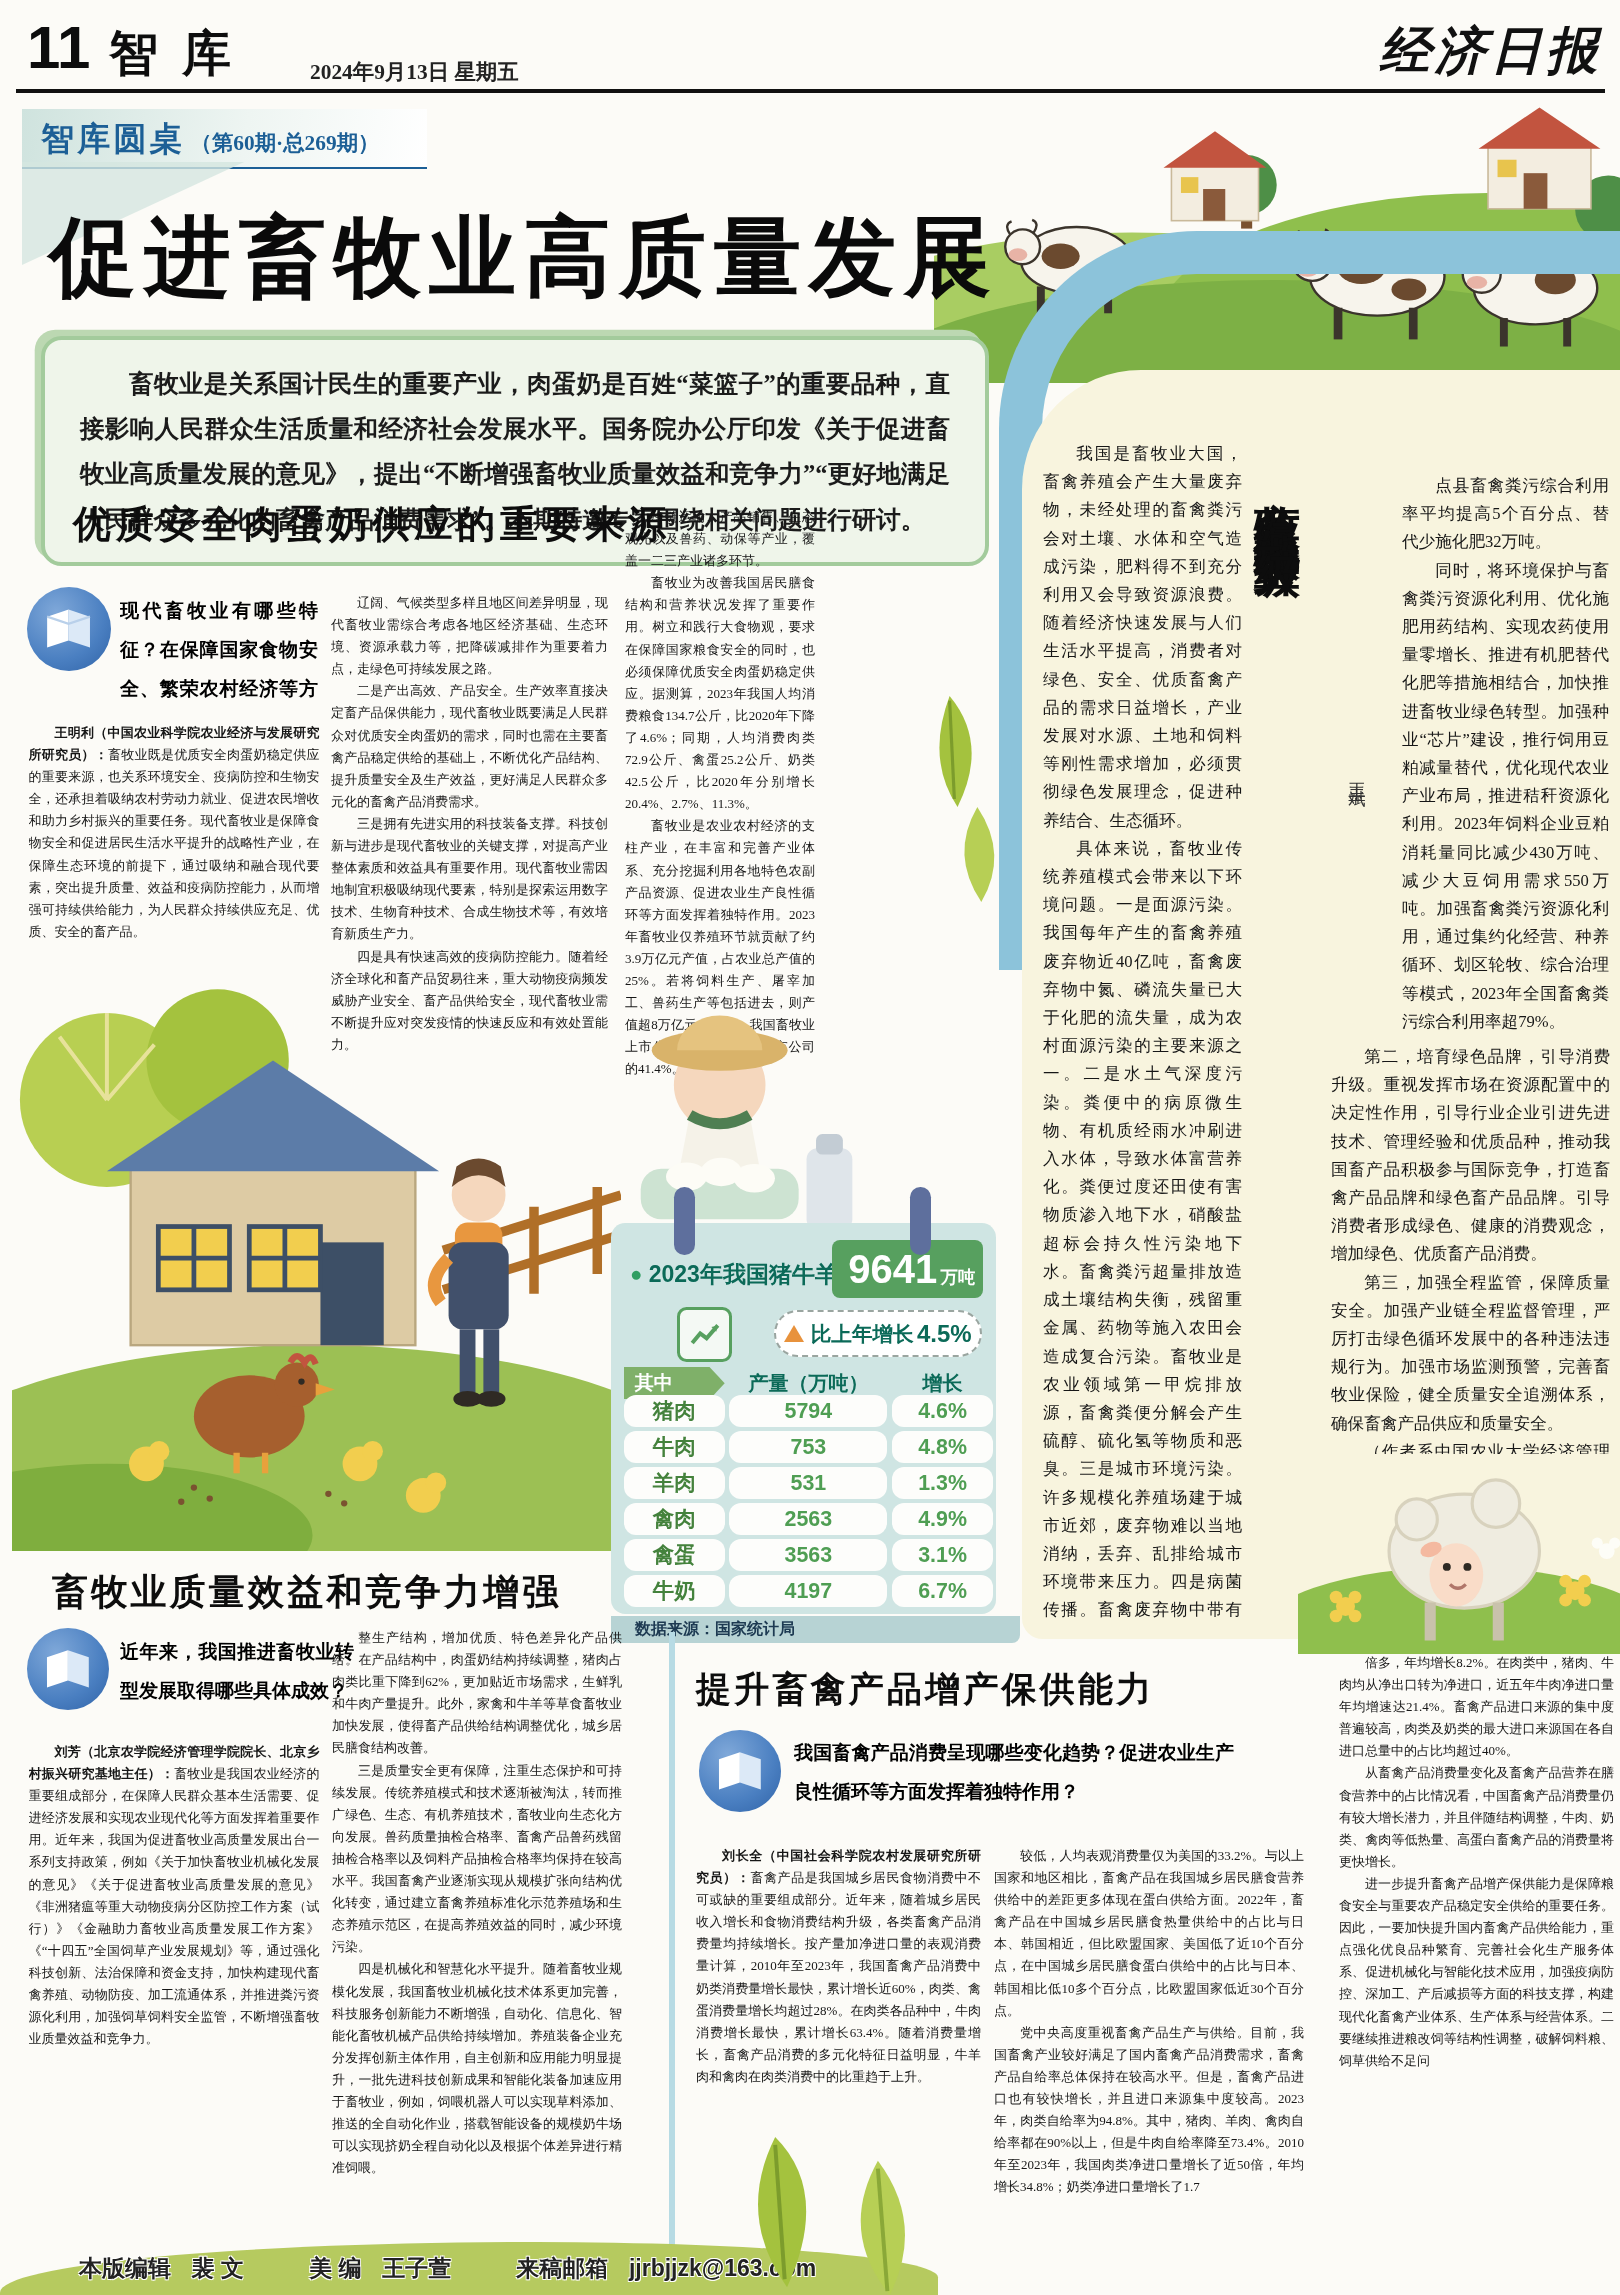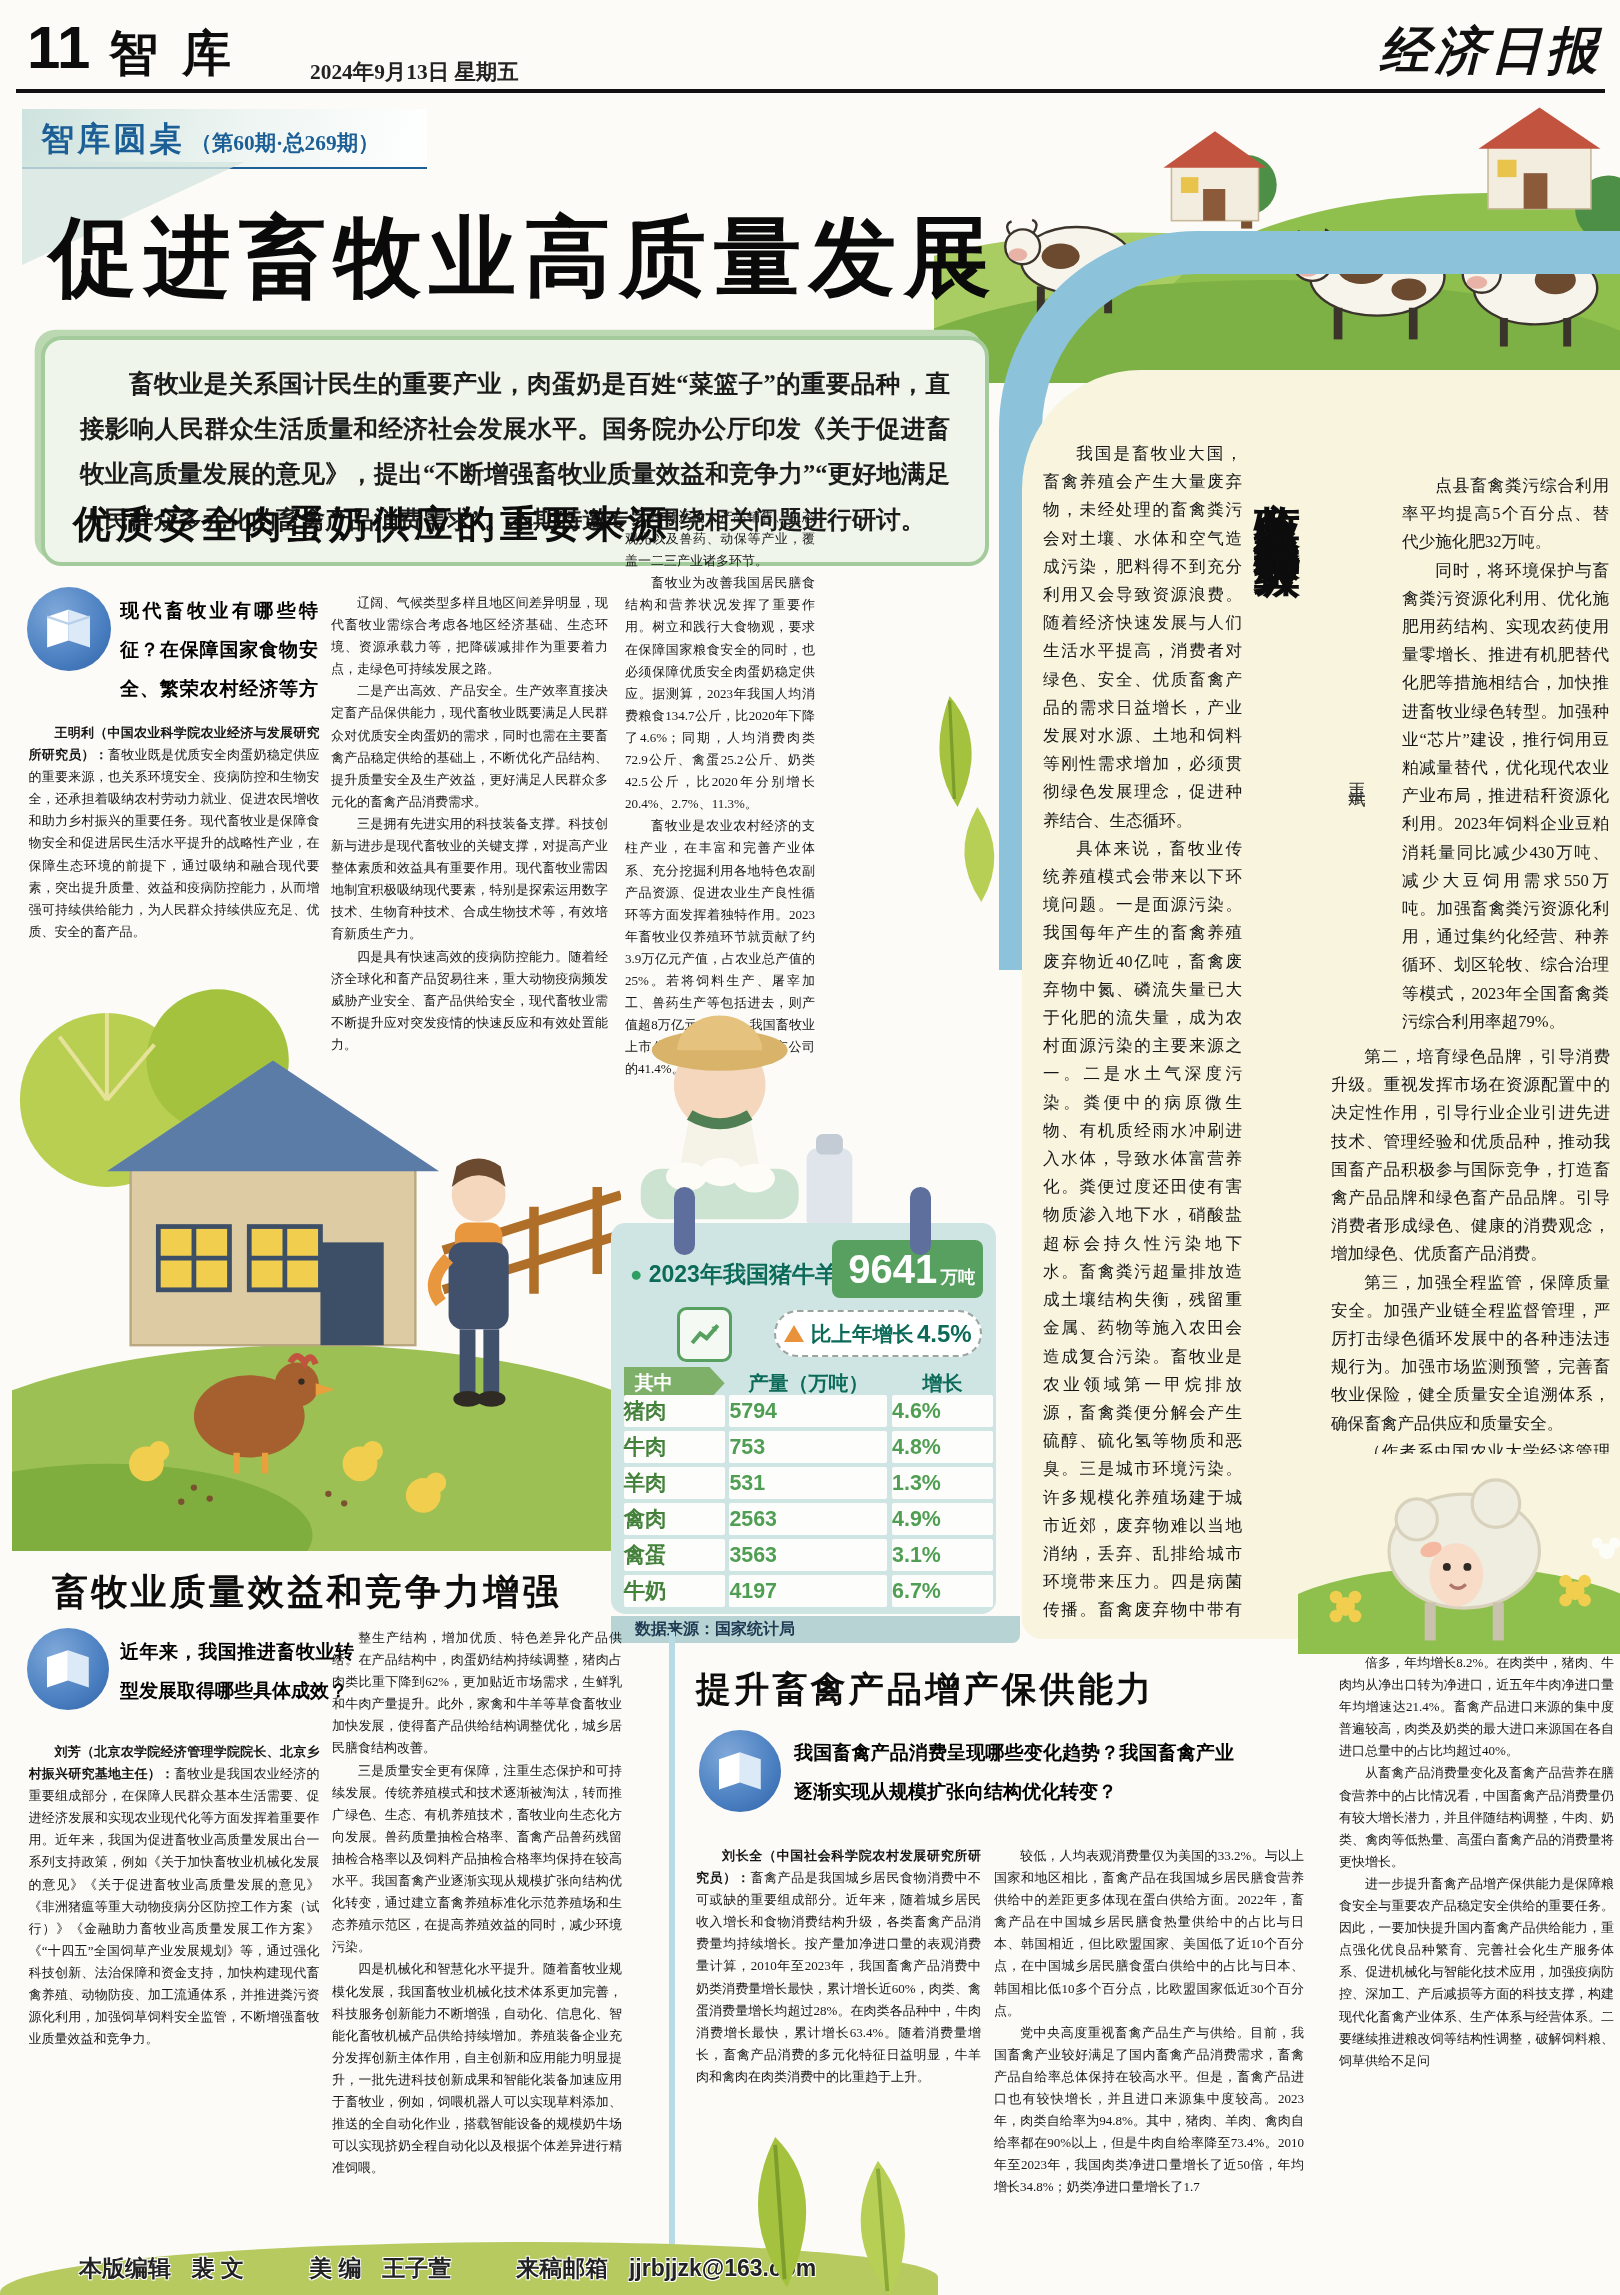--- a/index.html
+++ b/index.html
@@ -47,21 +47,21 @@
   .totbadge .u{font-size:17.4px;font-weight:bold;margin-left:3.2px;}
   .pill{background:#fff;border:2.4px dashed #9aa5a0;border-radius:24px;display:flex;align-items:center;justify-content:center;
         font-family:"Liberation Sans",sans-serif;font-weight:900;font-size:20.6px;color:#0b6a58;}
   .pill .tri{width:0;height:0;border-left:10.3px solid transparent;border-right:10.3px solid transparent;border-bottom:17.4px solid #e8923c;margin-right:6.3px;}
   .chicon{border:3.2px solid #57a05f;border-radius:9.5px;background:#f4f9f4;display:flex;align-items:center;justify-content:center;}
   .ihead{display:grid;grid-template-columns:101px 158px 101px;gap:4.7px;align-items:center;}
   .ihead .tag{background:#7fb069;color:#fff;font-family:"Liberation Sans",sans-serif;font-weight:bold;font-size:19px;
               padding:3.2px 0 3.2px 11px;clip-path:polygon(0 0,85% 0,100% 50%,85% 100%,0 100%);}
   .ihead .hl{font-family:"Liberation Sans",sans-serif;font-weight:900;font-size:20px;color:#0b6a58;text-align:center;}
   .irow{display:grid;grid-template-columns:101px 158px 101px;gap:4.7px;margin-bottom:4px;}
-  .icell{background:#fdfdfb;border-radius:2px;text-align:left;font-weight:900;color:#4f9e53;font-size:21.4px;line-height:32px;
+  .icell{background:#fdfdfb;border-radius:12px;text-align:center;font-weight:900;color:#4f9e53;font-size:21.4px;line-height:32px;
          font-family:"Liberation Sans",sans-serif;}
   .icell.c0{color:#44823c;}
   .src{background:#b7d3d4;color:#1d3a52;font-weight:bold;font-size:16px;display:flex;align-items:center;padding-left:24px;
        font-family:Liberation Sans, sans-serif;border-radius:0 0 8px 8px;}
   
   .fband{background:#b6ca5f;border-radius:60% 45% 0 0/100% 70% 0 0;}
   .fband .inner{display:flex;gap:20.6px;align-items:center;height:100%;padding-left:79px;
       font-family:"Liberation Sans",sans-serif;font-weight:900;font-size:23px;color:#222;
       text-shadow:0.8px 0.8px 0 #fff,-0.8px -0.8px 0 #fff,0.8px -0.8px 0 #fff,-0.8px 0.8px 0 #fff;}
   .vdiv{background:#b7dbe4;}
@@ -405,21 +405,21 @@
 
   <div class="abs vdiv" style="left:669px;top:1632px;width:6.3px;height:663px;"></div>
 
   <div class="abs h2" style="left:696px;top:1666px;width:609px;text-align:left;font-size:35px;letter-spacing:3.2px;">提升畜禽产品增产保供能力</div>
   <div class="bookicon" style="left:699px;top:1730px;width:82px;height:82px;">
     <svg viewBox="0 0 48 48">
         <path d="M6 14 L24 8 L24 34 L6 40 Z" fill="#fff"></path>
         <path d="M42 14 L24 8 L24 34 L42 40 Z" fill="#dce9f7"></path>
       </svg>
   </div>
-  <div class="q" style="left:794px;top:1734px;width:440px;height:103px;">我国畜禽产品消费呈现哪些变化趋势？我国畜禽产业逐渐实现从规模扩张向结构优化转变？</div>
+  <div class="q" style="left:794px;top:1734px;width:440px;height:103px;">我国畜禽产品消费呈现哪些变化趋势？促进农业生产良性循环等方面发挥着独特作用？</div>
 
   <div class="col" style="left:696px;top:1845px;width:285px;height:443px;">
     <p><b>刘长全（中国社会科学院农村发展研究所研究员）：</b><span>畜禽产品是我国城乡居民食物消费中不可或缺的重要组成部分。近年来，随着城乡居民收入增长和食物消费结构升级，各类畜禽产品消费量均持续增长。按产量加净进口量的表观消费量计算，2010年至2023年，我国畜禽产品消费中奶类消费量增长最快，累计增长近60%，肉类、禽蛋消费量增长均超过28%。在肉类各品种中，牛肉消费增长最快，累计增长63.4%。随着消费量增长，畜禽产品消费的多元化特征日益明显，牛羊肉和禽肉在肉类消费中的比重趋于上升。</span></p>
 
   </div>
   <div class="col" style="left:994px;top:1845px;width:310px;height:448px;">
     <div>
         <p>较低，人均表观消费量仅为美国的33.2%。与以上国家和地区相比，畜禽产品在我国城乡居民膳食营养供给中的差距更多体现在蛋白供给方面。2022年，畜禽产品在中国城乡居民膳食热量供给中的占比与日本、韩国相近，但比欧盟国家、美国低了近10个百分点，在中国城乡居民膳食蛋白供给中的占比与日本、韩国相比低10多个百分点，比欧盟国家低近30个百分点。</p>
         <p>党中央高度重视畜禽产品生产与供给。目前，我国畜禽产业较好满足了国内畜禽产品消费需求，畜禽产品自给率总体保持在较高水平。但是，畜禽产品进口也有较快增长，并且进口来源集中度较高。2023年，肉类自给率为94.8%。其中，猪肉、羊肉、禽肉自给率都在90%以上，但是牛肉自给率降至73.4%。2010年至2023年，我国肉类净进口量增长了近50倍，年均增长34.8%；奶类净进口量增长了1.7</p>
       </div>

